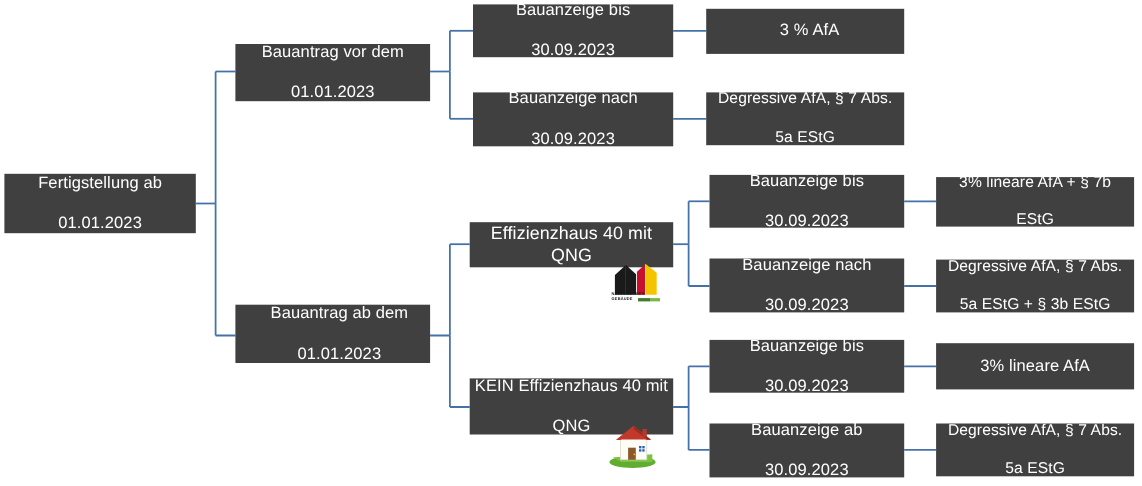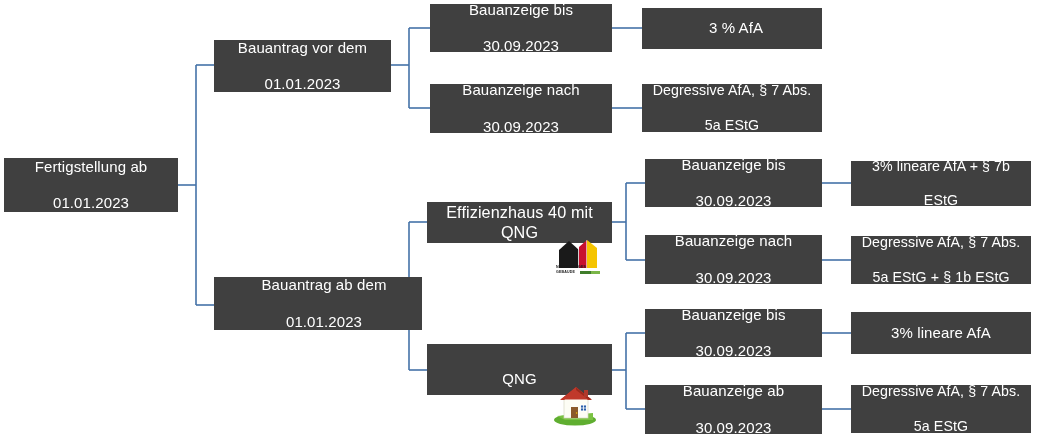--- a/index.html
+++ b/index.html
@@ -141,21 +141,21 @@
     </span>
   </div>
 
   <div class="node fs15" style="left:214px; top:40px; width:177px; height:52px;">
     <span>
       <span>Bauantrag vor dem</span><br>
       <span>01.01.2023</span>
     </span>
   </div>
 
-  <div class="node fs15" style="left:214px; top:277px; width:208px; height:53px;padding-left:16px;">
+  <div class="node fs15" style="left:214px; top:277px; width:177px; height:53px;padding-left:16px;">
     <span>
       <span>Bauantrag ab dem</span><br>
       <span>01.01.2023</span>
     </span>
   </div>
 
   <div class="node fs15" style="left:430px; top:4px; width:182px; height:48px;">
     <span>
       <span>Bauanzeige bis</span><br>
       <span>30.09.2023</span>
@@ -221,27 +221,27 @@
   <div class="node fs15" style="left:645px; top:235px; width:177px; height:49px;">
     <span>
       <span>Bauanzeige nach</span><br>
       <span>30.09.2023</span>
     </span>
   </div>
 
   <div class="node fs14" style="left:851px; top:236px; width:180px; height:48px;">
     <span>
       <span>Degressive AfA, § 7 Abs.</span><br>
-      <span>5a EStG + § 1b EStG</span>
+      <span>5a EStG + § 3b EStG</span>
     </span>
   </div>
 
   <div class="node fs15" style="left:427px; top:344px; width:185px; height:51px;">
     <span>
-      <br>
+      <span>KEIN Effizienzhaus 40 mit</span><br>
       <span>QNG</span>
     </span>
   </div>
 
   <div class="house-clip" style="left:551px; top:382px;">
     <svg viewBox="0 0 48 44" width="48" height="44" xmlns="http://www.w3.org/2000/svg">
 
       <ellipse cx="24" cy="38" rx="21" ry="5.5" fill="#5fae30"></ellipse>
       <path d="M6 34 L14 38 L42 38 L42 31 Z" fill="#7bc243"></path>
 

